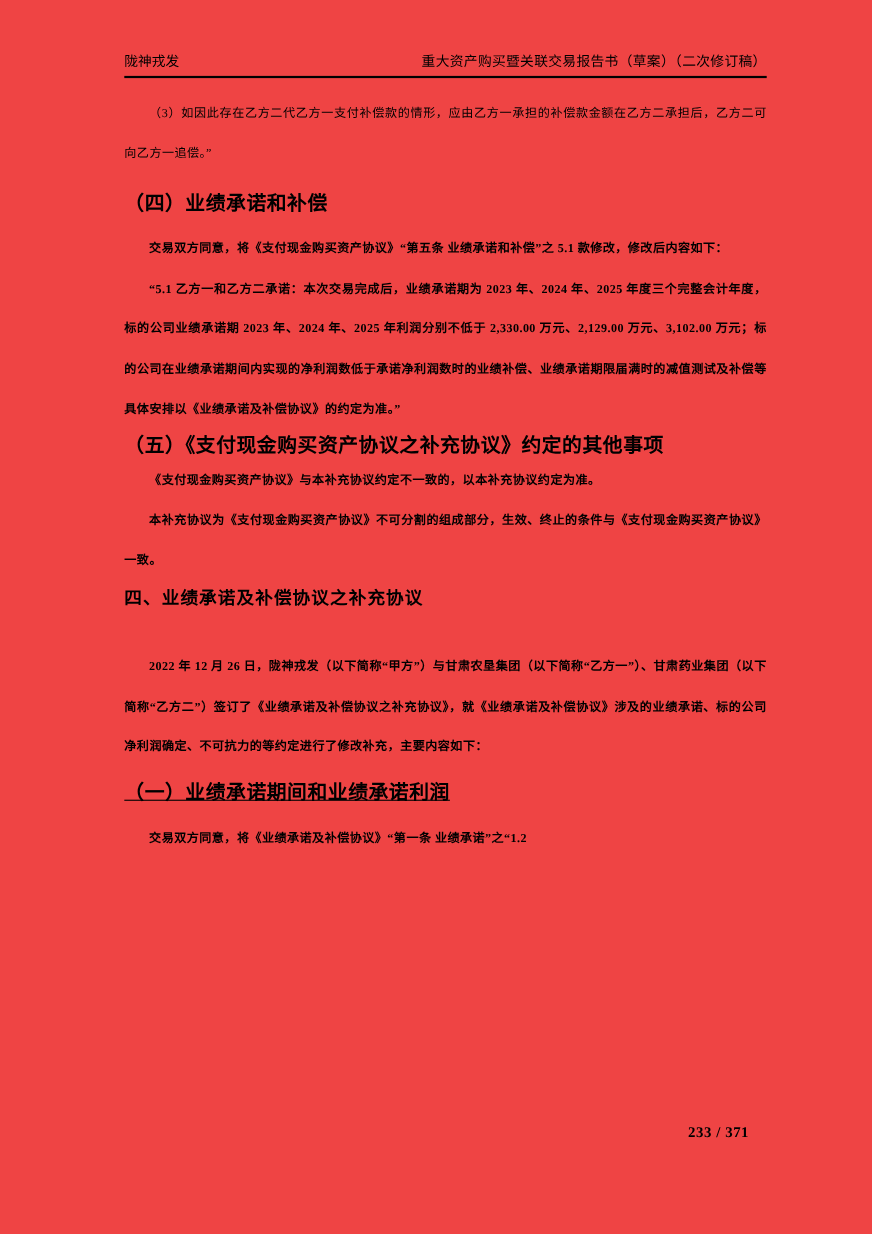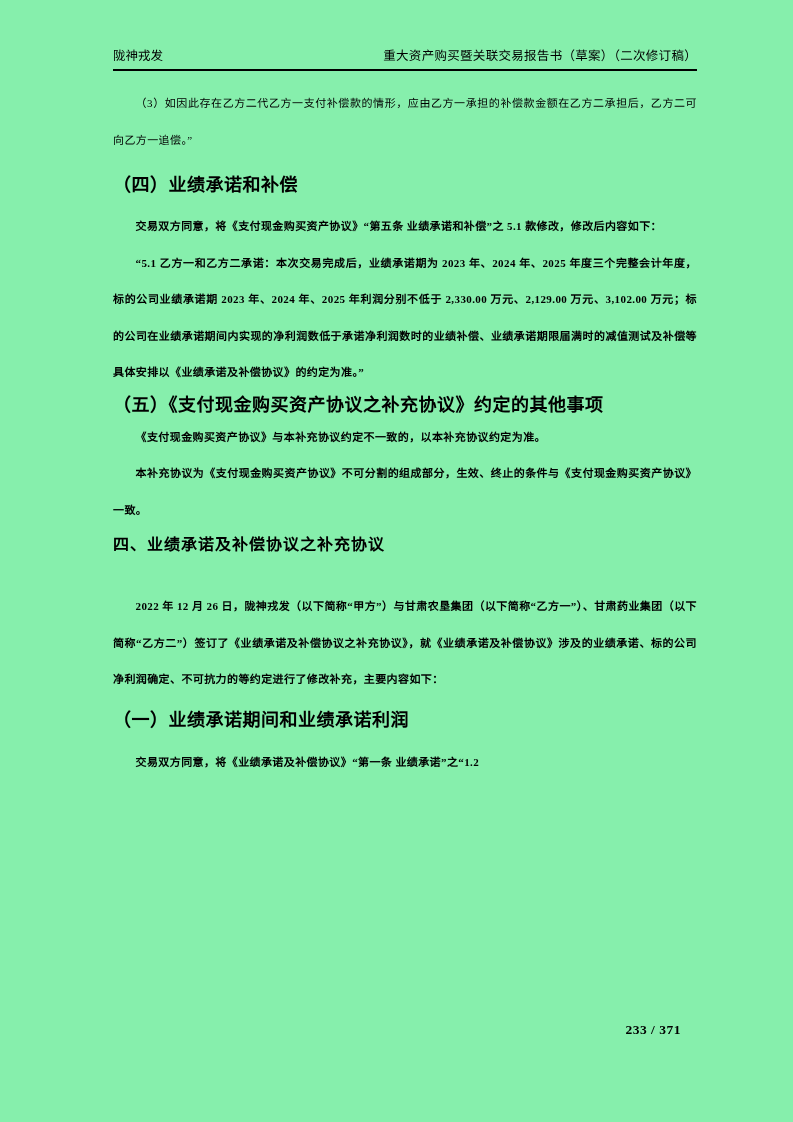--- a/index.html
+++ b/index.html
@@ -4,21 +4,21 @@
 <style>
   html, body {
     margin: 0;
     padding: 0;
     background: #e8e8e8;
   }
   .page {
     position: relative;
     width: 793px;
     height: 1122px;
-    background: #86efac;
+    background: #ef4444;
     margin: 0 auto;
     overflow: hidden;
     font-family: "Liberation Serif", "DejaVu Serif", serif;
     color: #000000;
   }
   .content {
     position: absolute;
     left: 113px;
     top: 48px;
     width: 584px;
@@ -67,21 +67,21 @@
     font-weight: 700;
     letter-spacing: 1px;
     text-align: left;
   }
   
   .mt-h4   { margin-top: 13px; }
   .mt-p1   { margin-top: 9px; }
   .mt-zero { margin-top: 0; }
   .mt-sec4 { margin-top: 2px; }
   .mt-2022 { margin-top: 28px; }
-  .mt-h1   { margin-top: 8px; }
+  .mt-h1   { margin-top: 8px; text-decoration: underline; }
   .mt-last { margin-top: 10px; }
 
   .page-footer {
     position: absolute;
     top: 1022px;
     right: 112px;
     font-size: 13.5px;
     font-weight: 700;
     letter-spacing: 0.5px;
   }

